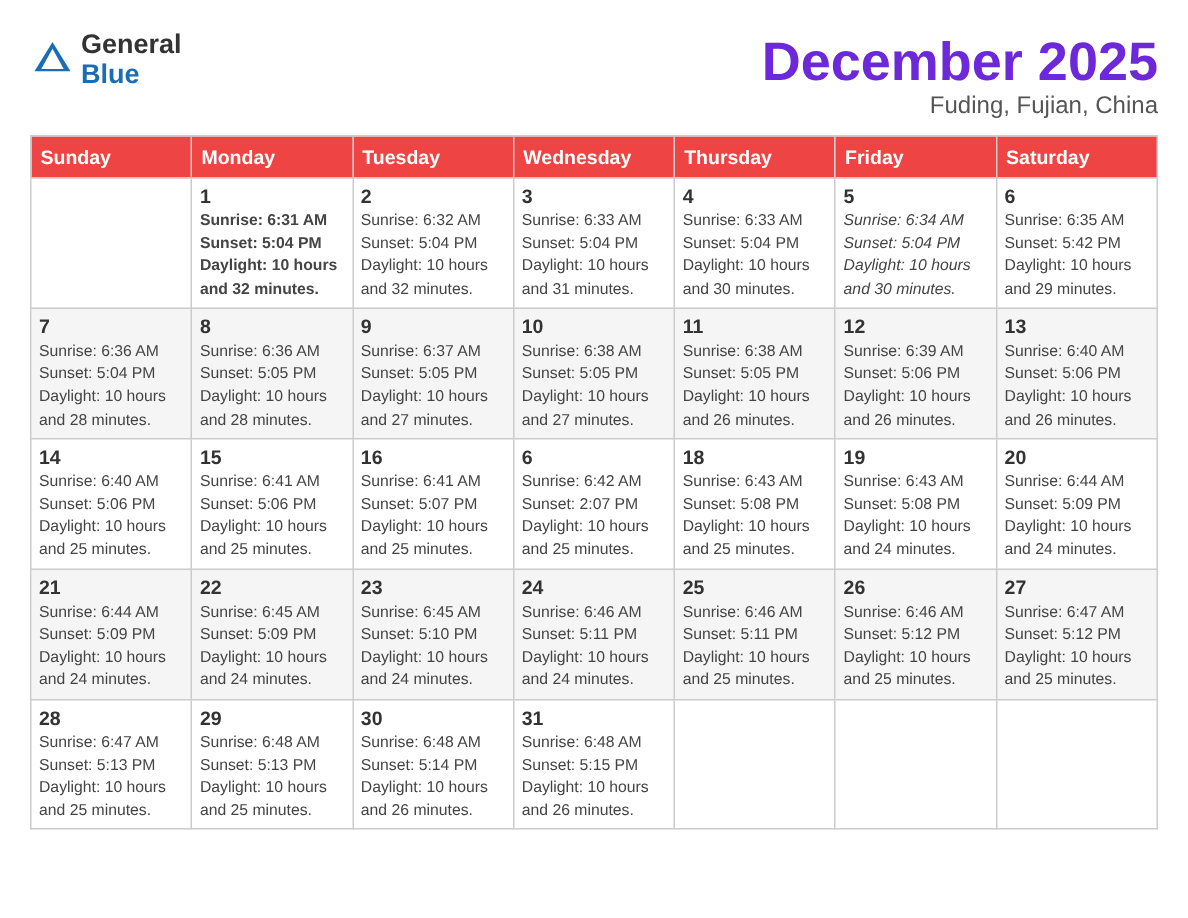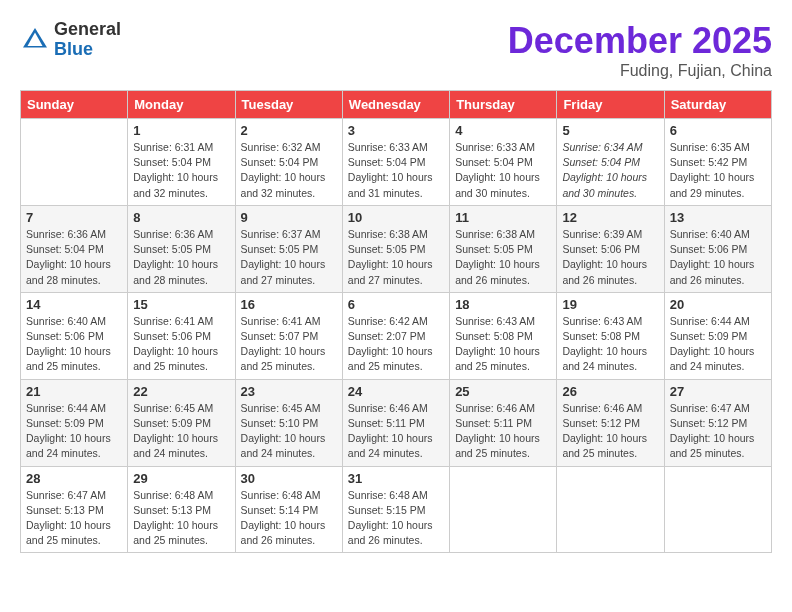--- a/index.html
+++ b/index.html
@@ -124,21 +124,21 @@
         <th>Thursday</th>
         <th>Friday</th>
         <th>Saturday</th>
       </tr>
   </thead>
   <tbody id="calendar-body">
   <tr class="row-white">
         <td class="empty-cell"></td>
         <td>
           <div class="day-num">1</div>
-          <div class="day-info" style="white-space: pre-line;">Sunrise: 6:31 AM
+          <div class="day-info" style="white-space: pre-line; font-weight: bold;">Sunrise: 6:31 AM
 Sunset: 5:04 PM
 Daylight: 10 hours
 and 32 minutes.</div>
         </td>
         <td>
           <div class="day-num">2</div>
           <div class="day-info" style="white-space: pre-line;">Sunrise: 6:32 AM
 Sunset: 5:04 PM
 Daylight: 10 hours
 and 32 minutes.</div>

